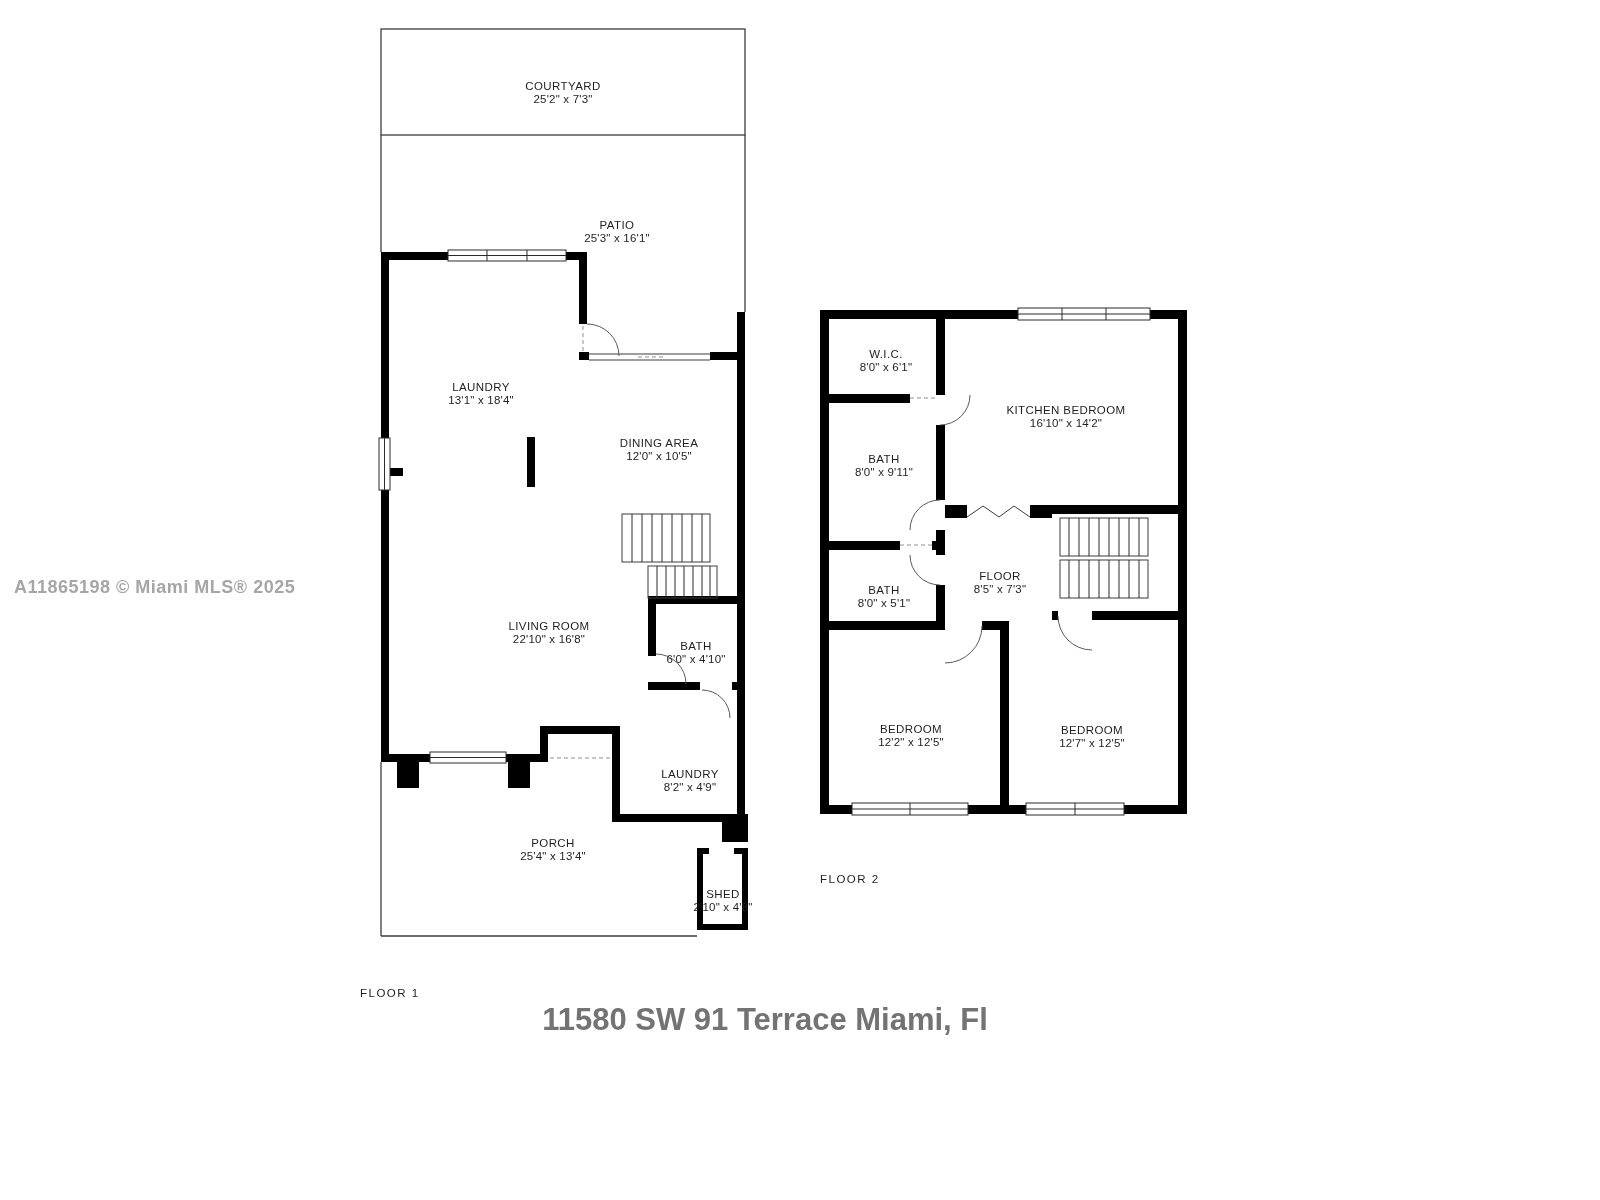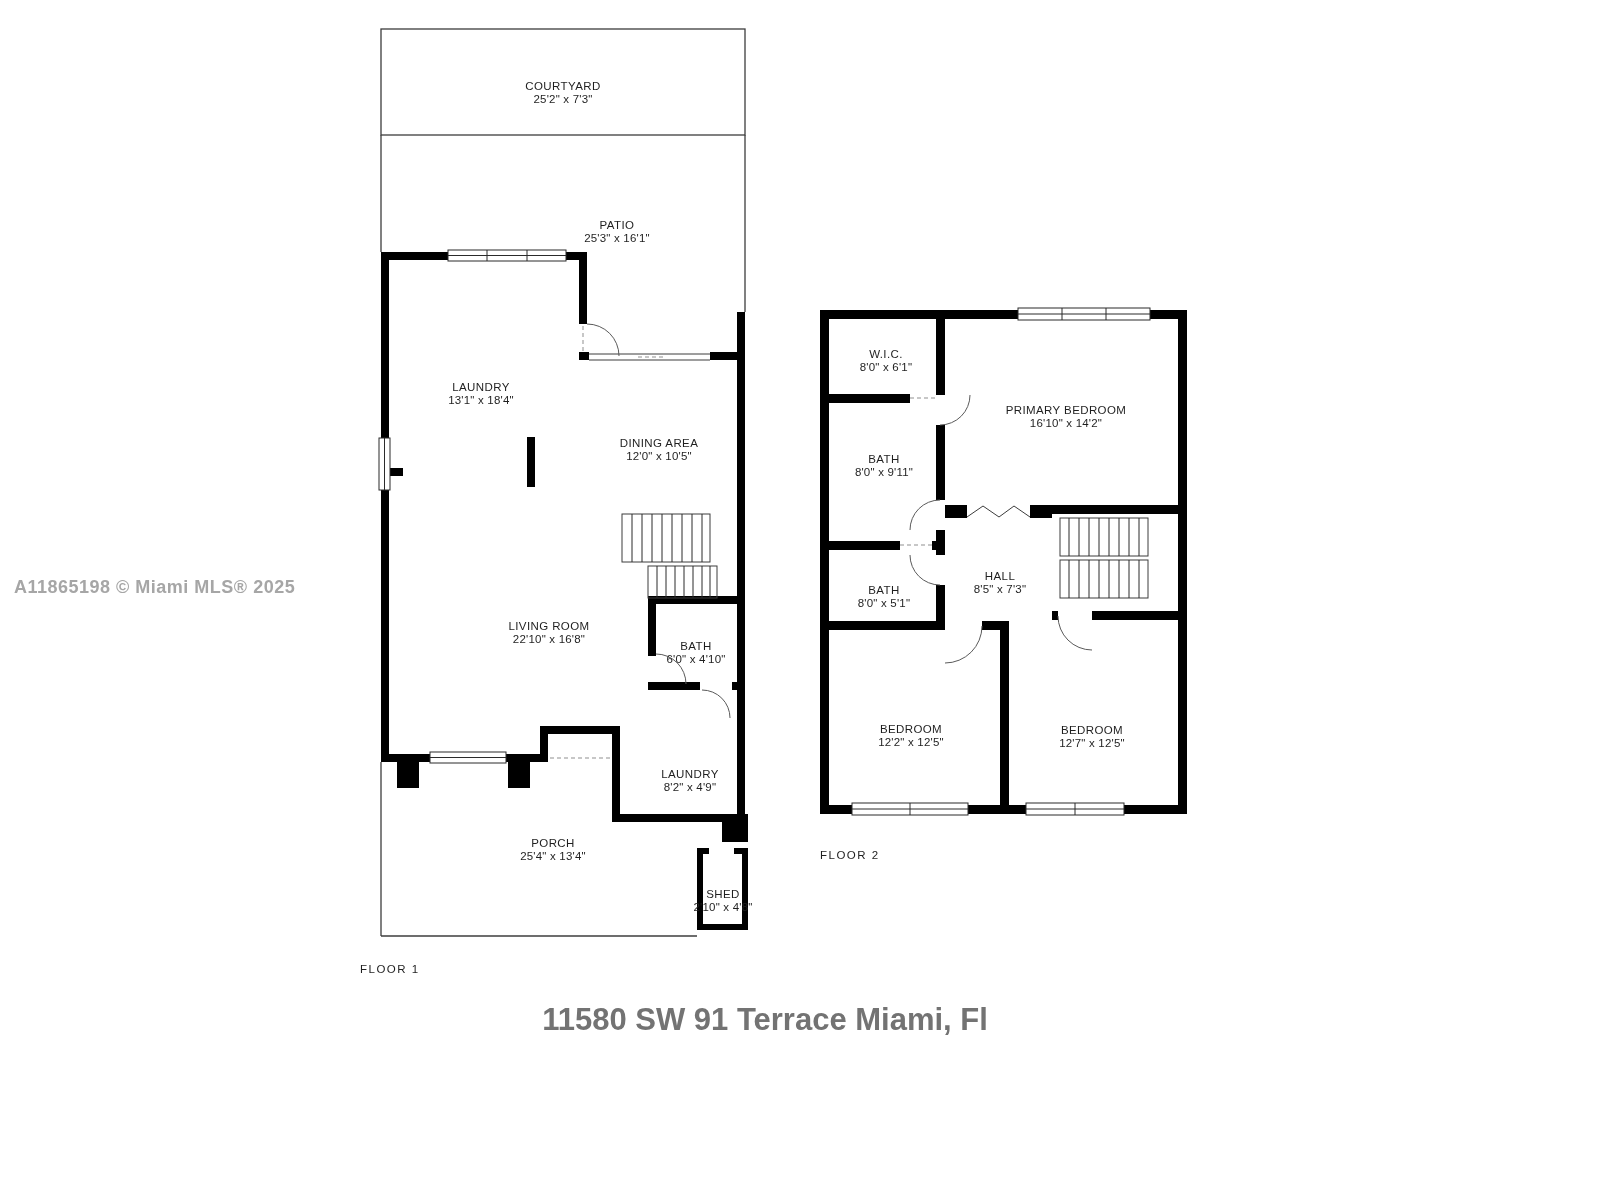--- a/index.html
+++ b/index.html
@@ -9,21 +9,21 @@
   .wall{fill:#000;}
   .thin{stroke:#3c3c3c;stroke-width:1.3;fill:none;}
   .thin2{stroke:#3c3c3c;stroke-width:1;fill:none;}
   .win{fill:#ffffff;stroke:#2b2b2b;stroke-width:1;}
   .hatch{stroke:#2b2b2b;stroke-width:1;}
   .dash{stroke:#8f8f8f;stroke-width:1;stroke-dasharray:4 3;fill:none;}
   .arc{stroke:#5a5a5a;stroke-width:1;fill:none;}
   .room-label{position:absolute;transform:translateX(-50%);text-align:center;
               font-size:11.5px;line-height:13px;color:#1f1f1f;letter-spacing:.4px;white-space:nowrap;}
   .room-dims{letter-spacing:.2px;}
-  .floor-label{position:absolute;font-size:11.5px;color:#1f1f1f;letter-spacing:1.5px;white-space:nowrap;}
+  .floor-label{position:absolute;font-size:11.5px;color:#1f1f1f;letter-spacing:1.5px;white-space:nowrap;margin-top:24px;}
   .watermark{position:absolute;left:14px;top:577px;font-size:18px;color:#a6a6a6;letter-spacing:.5px;font-weight:bold;}
   .title{position:absolute;left:765px;top:1002px;transform:translateX(-50%);
          font-size:31px;font-weight:700;color:#737373;white-space:nowrap;}
 </style>
 </head>
 <body>
 
 <div class="canvas">
 
   <svg width="1600" height="1200" viewBox="0 0 1600 1200">
@@ -225,33 +225,33 @@
     <div class="room-name">SHED</div>
     <div class="room-dims">2'10" x 4'8"</div>
   </div>
   <div class="floor-label" style="left:360px;top:963px">FLOOR 1</div>
 
   <div class="room-label" style="left:886px;top:348px">
     <div class="room-name">W.I.C.</div>
     <div class="room-dims">8'0" x 6'1"</div>
   </div>
   <div class="room-label" style="left:1066px;top:404px">
-    <div class="room-name">PRIMARY BEDROOM</div>
+    <div class="room-name">KITCHEN BEDROOM</div>
     <div class="room-dims">16'10" x 14'2"</div>
   </div>
   <div class="room-label" style="left:884px;top:453px">
     <div class="room-name">BATH</div>
     <div class="room-dims">8'0" x 9'11"</div>
   </div>
   <div class="room-label" style="left:884px;top:584px">
     <div class="room-name">BATH</div>
     <div class="room-dims">8'0" x 5'1"</div>
   </div>
   <div class="room-label" style="left:1000px;top:570px">
-    <div class="room-name">HALL</div>
+    <div class="room-name">FLOOR</div>
     <div class="room-dims">8'5" x 7'3"</div>
   </div>
   <div class="room-label" style="left:911px;top:723px">
     <div class="room-name">BEDROOM</div>
     <div class="room-dims">12'2" x 12'5"</div>
   </div>
   <div class="room-label" style="left:1092px;top:724px">
     <div class="room-name">BEDROOM</div>
     <div class="room-dims">12'7" x 12'5"</div>
   </div>

